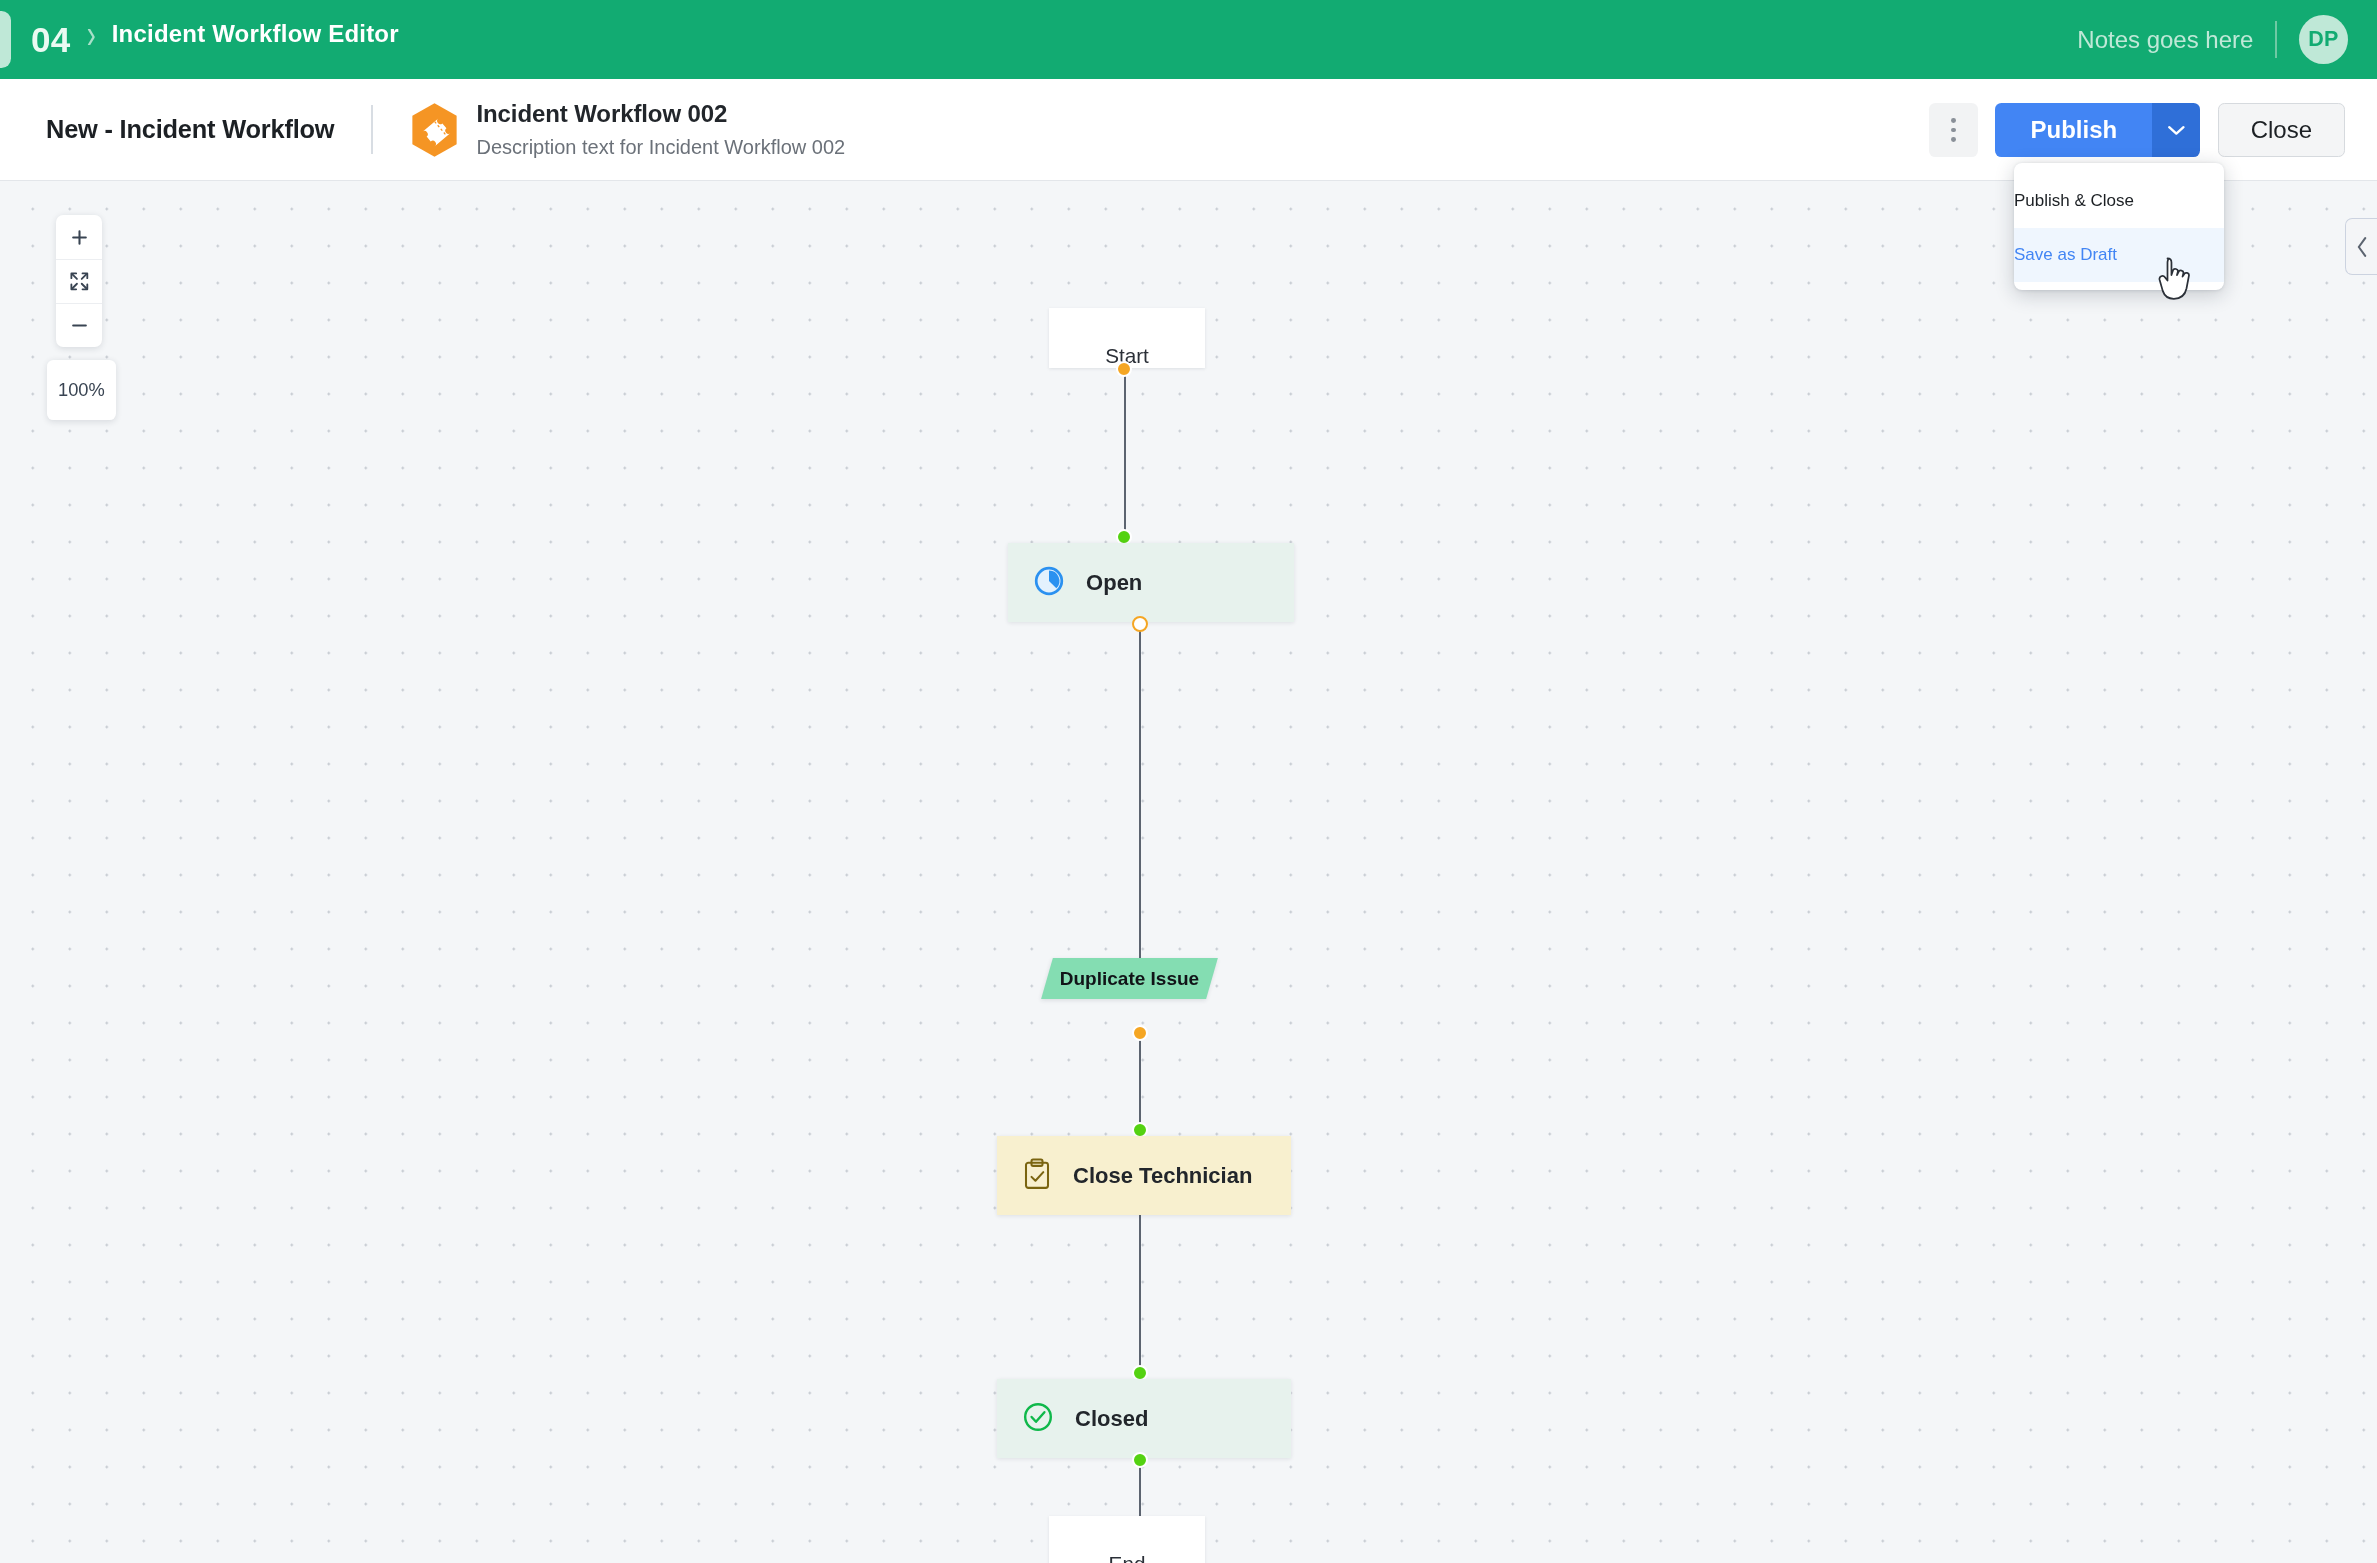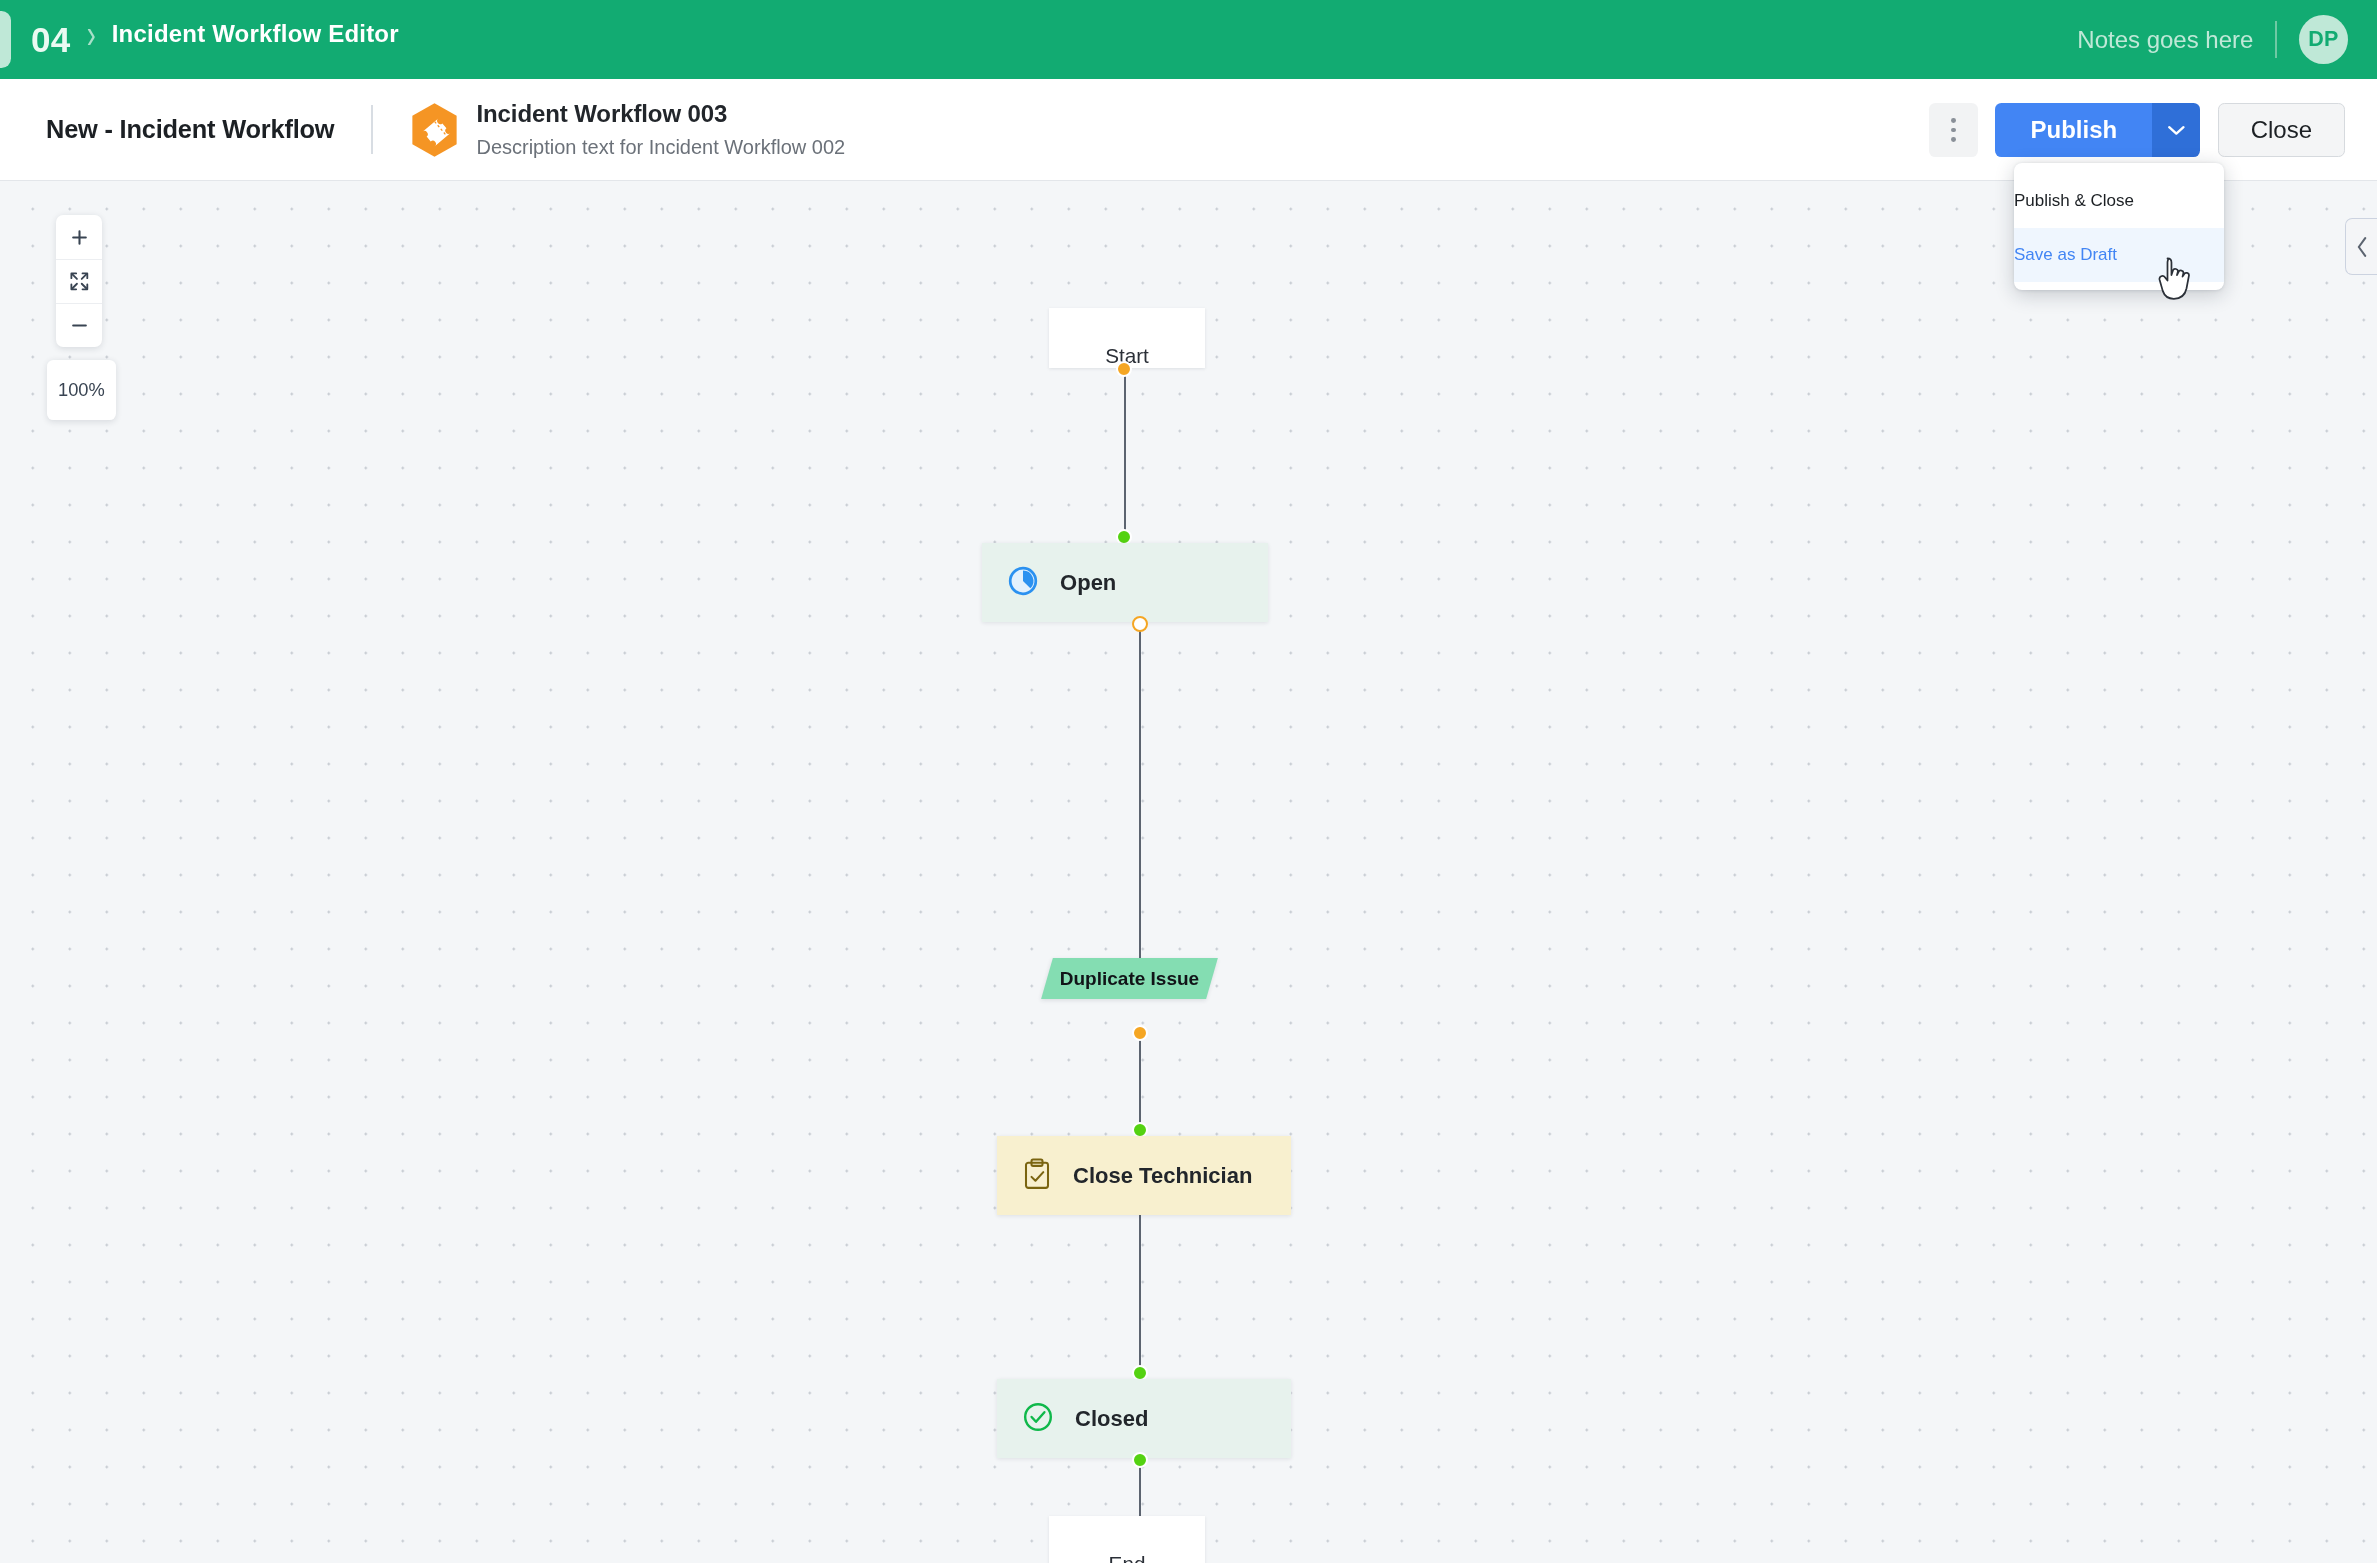--- a/index.html
+++ b/index.html
@@ -244,21 +244,21 @@
     <span class="hexicon">
       <svg width="49" height="56" viewBox="0 0 62 70">
         <path d="M31 1 L59 17 L59 53 L31 69 L3 53 L3 17 Z" fill="#f59524"></path>
         <g transform="rotate(-40 31 35)">
           <path d="M18 27 h26 a4 4 0 0 0 0 8 v8 a4 4 0 0 0 0 8 H18 a4 4 0 0 0 0 -8 v-8 a4 4 0 0 0 0 -8 z" fill="#ffffff"></path>
           <line x1="38" y1="27" x2="38" y2="51" stroke="#f59524" stroke-width="1.6" stroke-dasharray="3 3"></line>
         </g>
       </svg>
     </span>
     <div class="wf-texts">
-      <span class="wf-title">Incident Workflow 003</span>
+      <span class="wf-title">Incident Workflow 002</span>
       <span class="wf-desc">Description text for Incident Workflow 002</span>
     </div>
   </div>
 
   <div class="actions">
     <div class="kebab-btn">
       <span class="kebab-dot"></span>
       <span class="kebab-dot"></span>
       <span class="kebab-dot"></span>
     </div>
@@ -310,21 +310,21 @@
   <div class="edge" style="left:1139px; top:443px;  height:346px;"></div>
   <div class="edge" style="left:1139px; top:852px; height:342px;"></div>
   <div class="edge" style="left:1139px; top:1238px; height:113px;"></div>
 
   <div class="node node-terminal" style="left:1049px; top:127px;">
     <span>Start</span>
   </div>
   <span class="dot dot-orange" style="left:1124px; top:188px;"></span>
 
   <span class="dot dot-green" style="left:1124px; top:356px;"></span>
-  <div class="node node-state node-open" style="left:982px; top:362px;">
+  <div class="node node-state node-open" style="left:1008px; top:362px;">
     <span>
       <svg width="32" height="32" viewBox="0 0 40 40">
         <circle cx="20" cy="20" r="16" fill="#e3f1fd" stroke="#2b91f0" stroke-width="3.4"></circle>
         <path d="M20 20 L20 7 A13 13 0 0 1 29.2 29.2 Z" fill="#2b91f0"></path>
       </svg>
     </span>
     <span class="nlabel">Open</span>
   </div>
   <span class="dot dot-orange-ring" style="left:1140px; top:443px;"></span>
 

